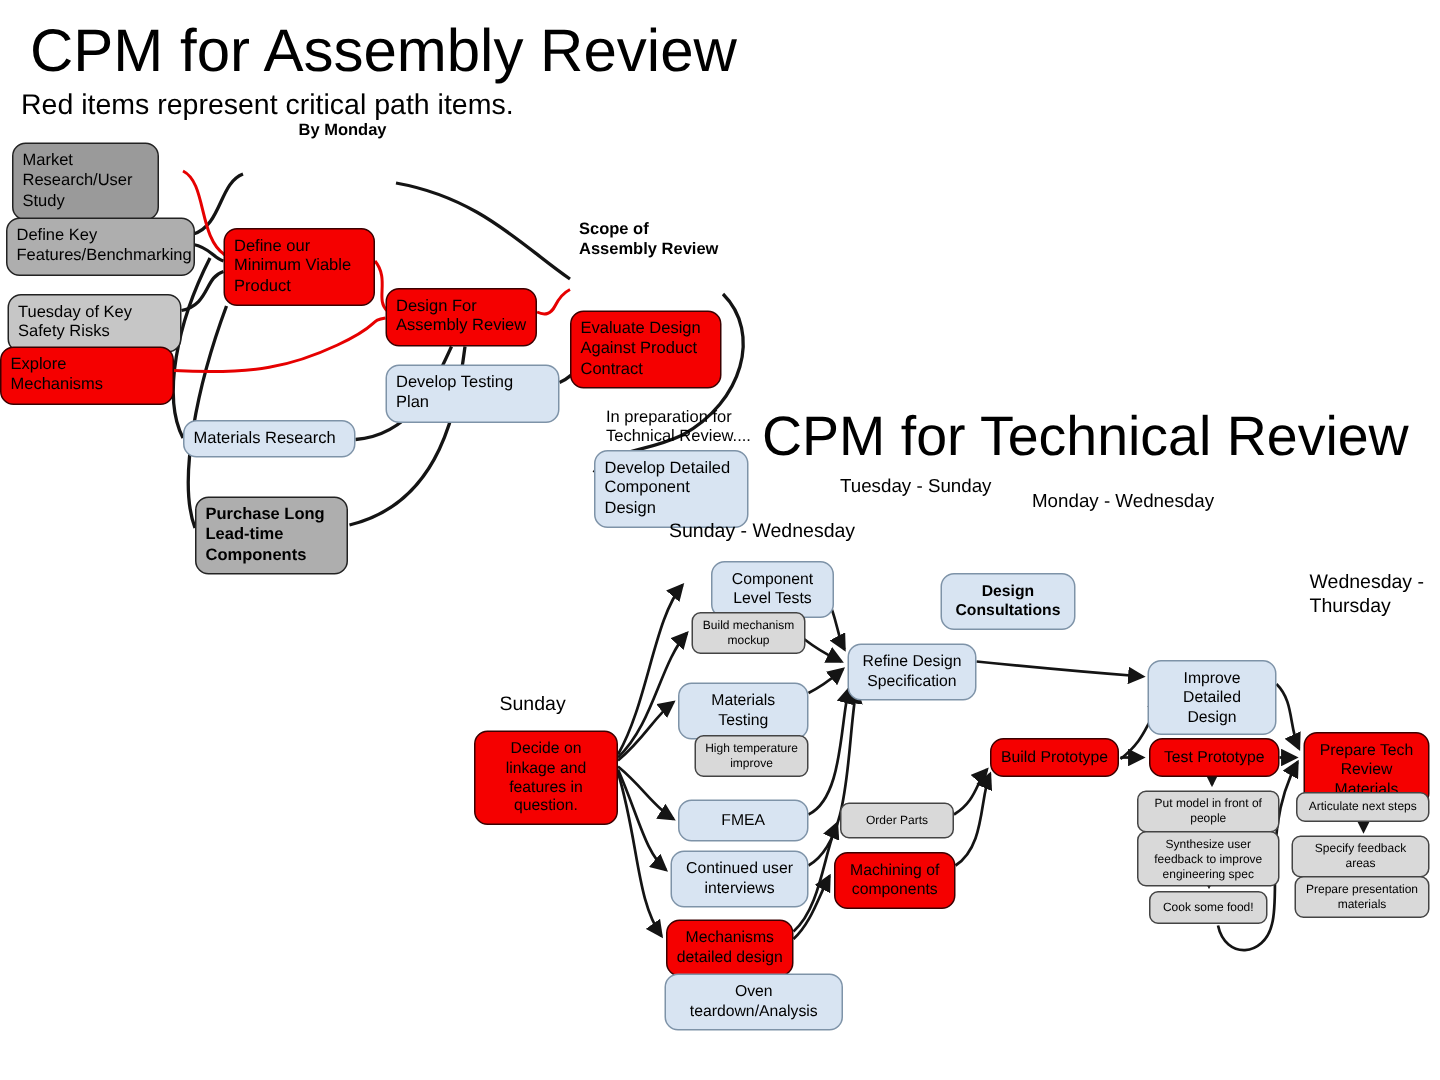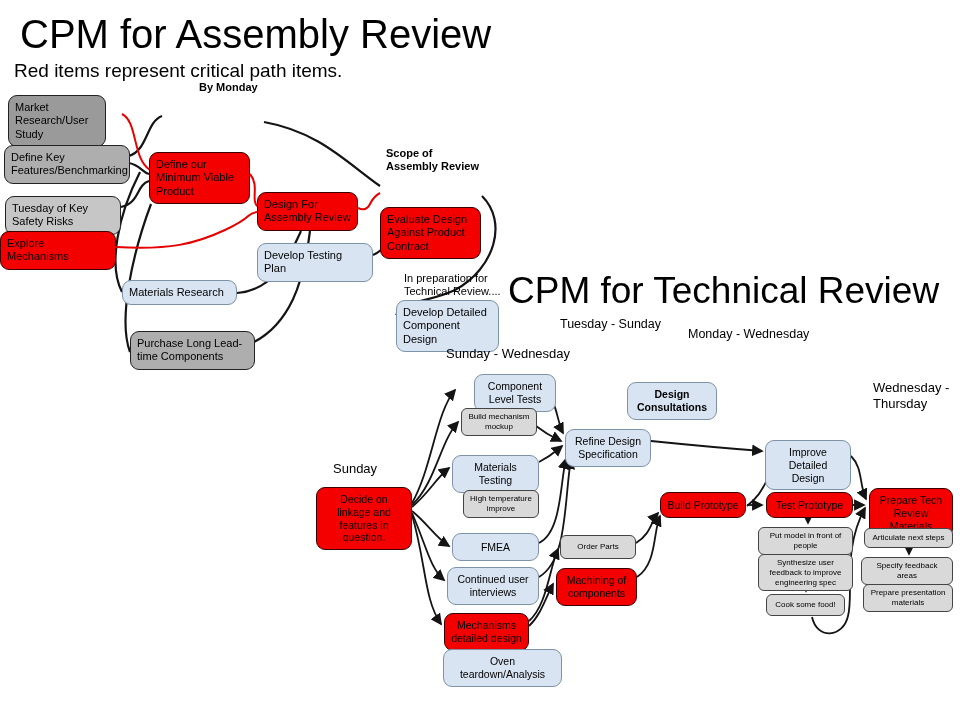--- a/index.html
+++ b/index.html
@@ -97,21 +97,21 @@
 
   <div class="node gray-d" style="left:8px;top:95px;width:98px;">Market Research/User Study</div>
   <div class="node gray" style="left:4px;top:145px;width:126px;">Define Key Features/Benchmarking</div>
   <div class="node gray-l" style="left:5px;top:196px;width:116px;">Tuesday of Key Safety Risks</div>
   <div class="node red" style="left:0px;top:231px;width:116px;">Explore Mechanisms</div>
   <div class="node red" style="left:149px;top:152px;width:101px;">Define our Minimum Viable Product</div>
   <div class="node red" style="left:257px;top:192px;width:101px;">Design For Assembly Review</div>
   <div class="node blue" style="left:257px;top:243px;width:116px;">Develop Testing Plan</div>
   <div class="node red" style="left:380px;top:171px;width:101px;margin-top:36px;">Evaluate Design Against Product Contract</div>
   <div class="node blue" style="left:122px;top:280px;width:115px;">Materials Research</div>
-  <div class="node gray" style="left:130px;top:331px;width:125px;">Purchase Long Lead-time Components</div>
+  <div class="node gray" style="left:130px;top:331px;width:102px;font-weight:bold;">Purchase Long Lead-time Components</div>
   <div class="node blue" style="left:396px;top:300px;width:103px;">Develop Detailed Component Design</div>
 
   <div class="daylbl" style="left:560px;top:317px;font-size:12.5px;">Tuesday - Sunday</div>
   <div class="daylbl" style="left:688px;top:327px;font-size:12.5px;">Monday - Wednesday</div>
   <div class="daylbl" style="left:446px;top:346px;">Sunday - Wednesday</div>
   <div class="daylbl" style="left:333px;top:461px;">Sunday</div>
   <div class="daylbl" style="left:873px;top:380px;width:78px;">Wednesday - Thursday</div>
 
   <div class="node red cen t10" style="left:316px;top:487px;width:96px;min-height:44px;">Decide on linkage and features in question.</div>
   <div class="node blue cen t10" style="left:458px;top:374px;width:82px;min-height:28px;margin-left:16px;">Component Level Tests</div>

